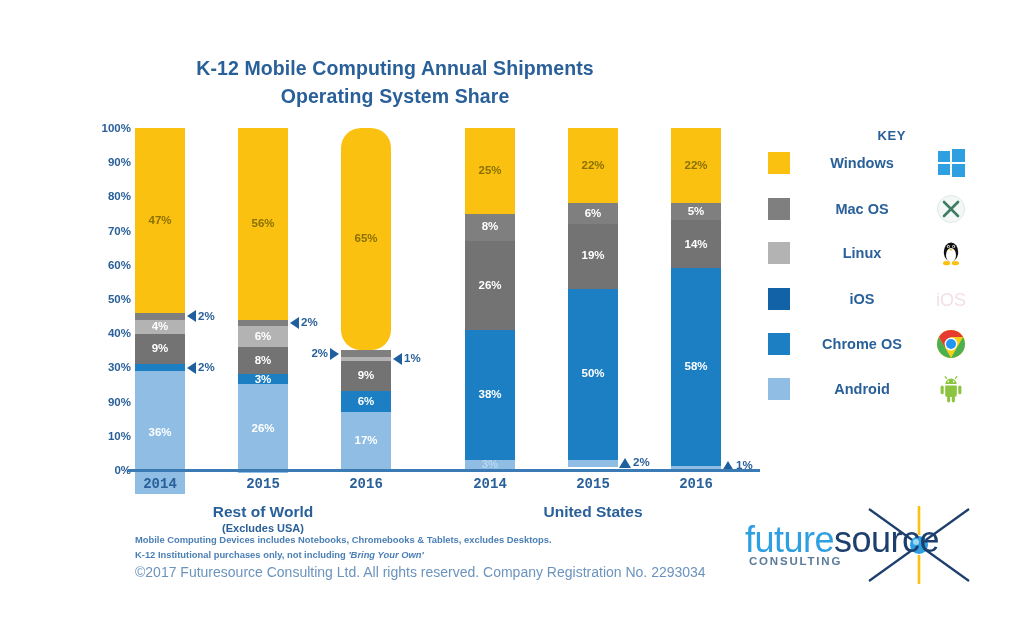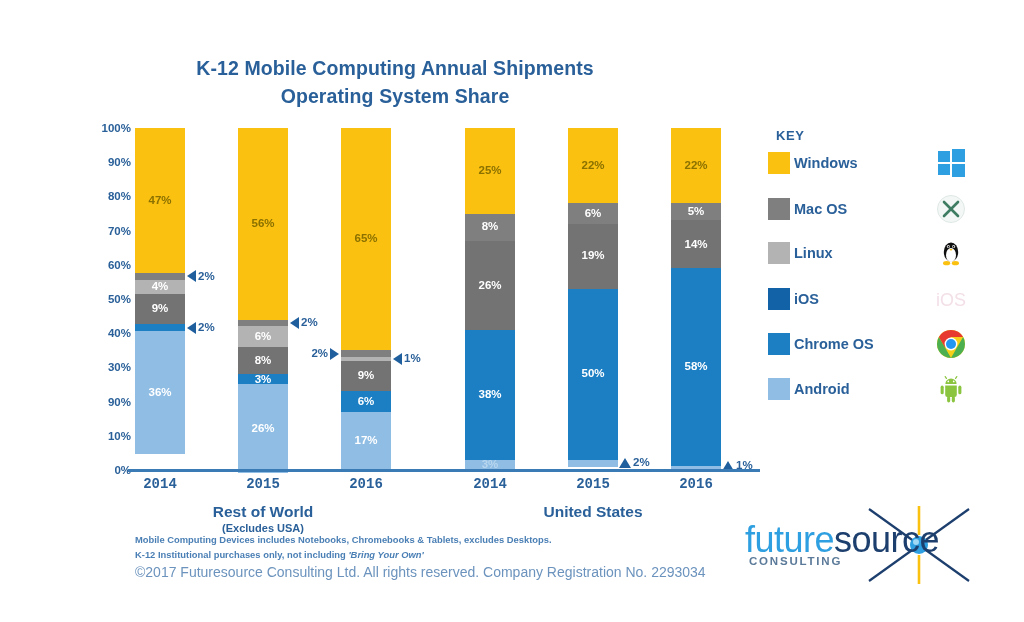--- a/index.html
+++ b/index.html
@@ -116,35 +116,35 @@
   .group-label .g-main { font-size: 15.5px; display: block; }
   .group-label .g-sub  { font-size: 11px; display: block; margin-top: 1px; }
 
   
   .legend {
     position: absolute;
     left: 768px; top: 128px;
     width: 200px;
   }
   .legend-title {
-    text-align: left;
+    text-align: right;
     width: 130px; margin-left: 8px;
     color: #2a6099;
     font-size: 13px; font-weight: bold;
     letter-spacing: 0.6px;
   }
   .legend-row {
     position: absolute;
     left: 0;
     display: flex; align-items: center;
     width: 200px; height: 26px;
   }
   .swatch { width: 22px; height: 22px; flex: none; }
   .legend-text {
-    flex: 1; text-align: left;
+    flex: 1; text-align: center;
     color: #2a6099;
     font-size: 14.5px; font-weight: bold;
     padding: 0 4px;
   }
   .legend-icon {
     width: 34px; height: 30px; flex: none;
     display: flex; align-items: center; justify-content: center;
   }
 
   
@@ -206,21 +206,21 @@
     <div class="y-label" style="top: 171px;">50%</div>
     <div class="y-label" style="top: 205.2px;">40%</div>
     <div class="y-label" style="top: 239.4px;">30%</div>
     <div class="y-label" style="top: 273.6px;">90%</div>
     <div class="y-label" style="top: 307.8px;">10%</div>
     <div class="y-label" style="top: 342px;">0%</div>
   </div>
 
 <div class="plot-area" id="plot-area">
     <div class="bar" style="left: 0px; height: 342px;">
-      <div class="seg windows" style="height: 145px; flex: 0 0 auto;">
+      <div class="seg windows" style="height: 185px; flex: 0 0 auto;">
         <span class="seg-label">47%</span>
       </div>
       <div class="seg macos hide-label" style="height: 6.84px; flex: 0 0 auto;">
         <div class="callout right" style="top: 50%; transform: translateY(-50%);">
           <span class="tri t-left"></span>
           <span class="ctext">2%</span>
         </div>
       </div>
       <div class="seg linux" style="height: 13.68px; flex: 0 0 auto;">
         <span class="seg-label">4%</span>
@@ -255,21 +255,21 @@
         <span class="seg-label">8%</span>
       </div>
       <div class="seg chromeos" style="height: 10.26px; flex: 0 0 auto;">
         <span class="seg-label">3%</span>
       </div>
       <div class="seg android" style="height: 88.92px; flex: 0 0 auto;">
         <span class="seg-label">26%</span>
       </div>
     </div>
     <div class="bar" style="left: 206px; height: 342px;">
-      <div class="seg windows" style="height: 222.3px; flex: 0 0 auto;">
+      <div class="seg windows" style="height: 222.3px; flex: 0 0 auto; border-radius: 20px;">
         <span class="seg-label">65%</span>
       </div>
       <div class="seg macos hide-label" style="height: 6.84px; flex: 0 0 auto;">
         <div class="callout left" style="top: 50%; transform: translateY(-50%);">
           <span class="tri t-right"></span>
           <span class="ctext">2%</span>
         </div>
       </div>
       <div class="seg linux hide-label" style="height: 3.42px; flex: 0 0 auto;">
         <div class="callout right" style="top: 50%; transform: translateY(-50%);">

